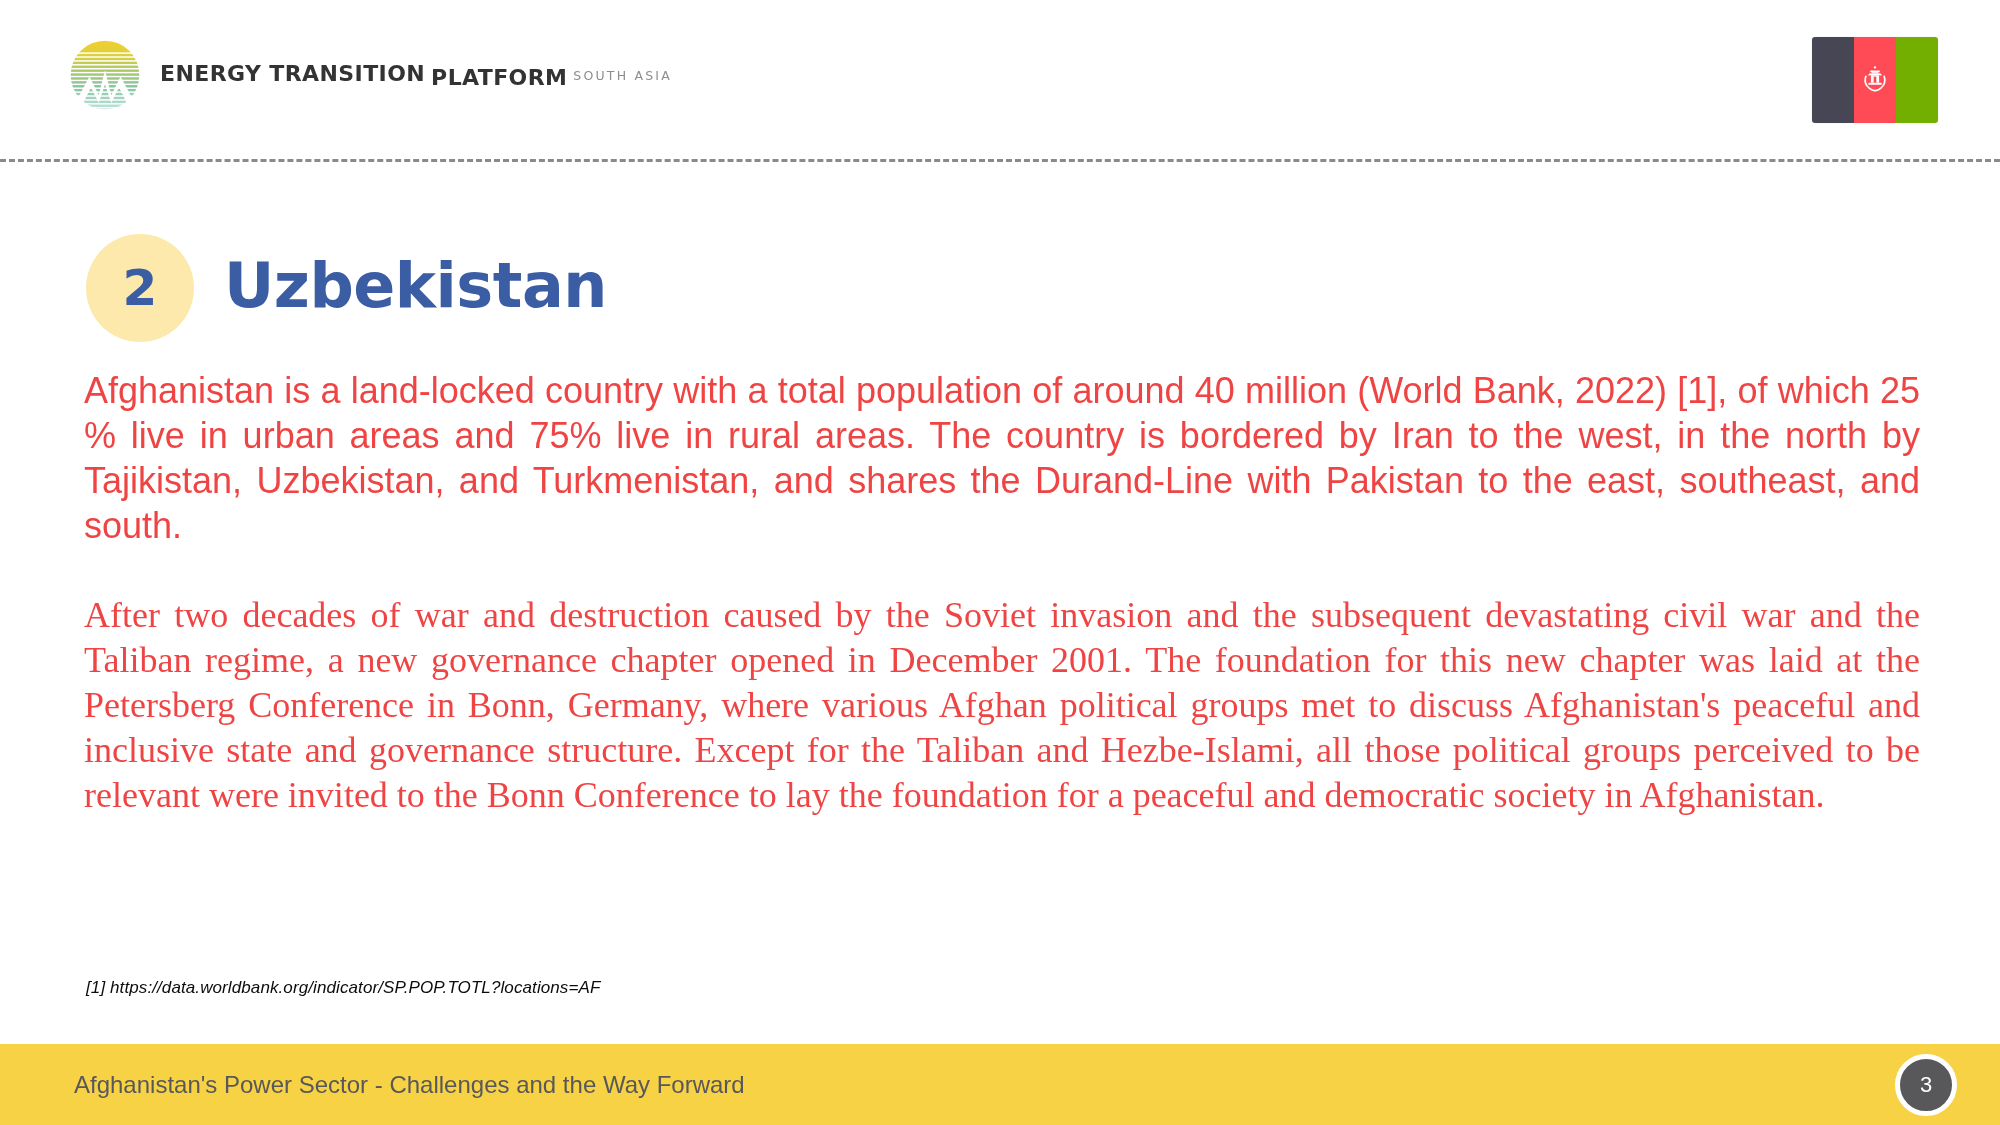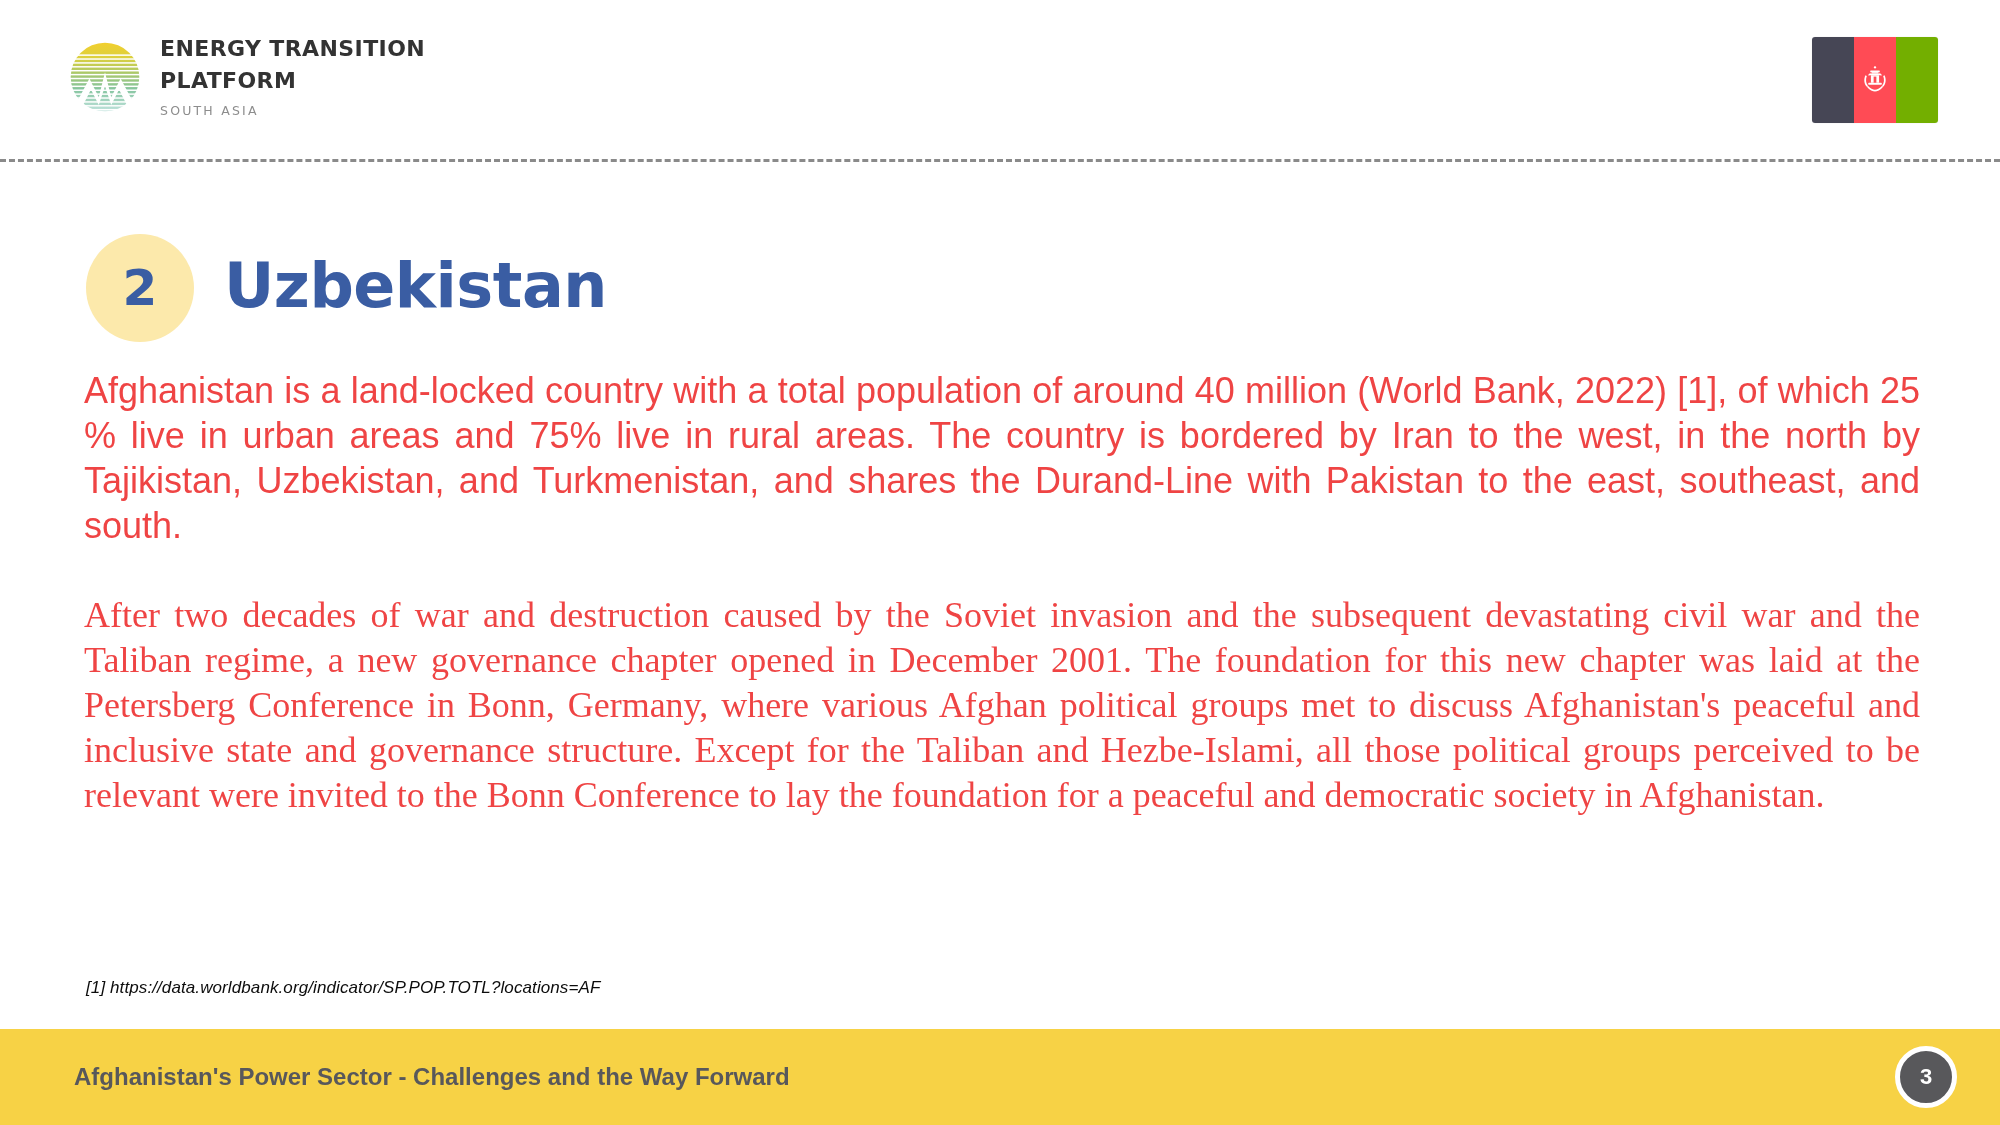--- a/index.html
+++ b/index.html
@@ -41,21 +41,20 @@
   .logo-mark {
     width: 78px;
     height: 78px;
     position: relative;
     flex: 0 0 auto;
   }
   .logo-mark svg { display:block; width:78px; height:78px; }
 
   .logo-text {
     display: flex;
-    flex-direction: column;
     justify-content: flex-end;
     line-height: 1;
     padding-top: 2px;
     gap: 6px;
   }
   .logo-line1, .logo-line2 {
     font-family: "DejaVu Sans", sans-serif;
     font-weight: 700;
     font-size: 22px;
     letter-spacing: 0.4px;
@@ -173,23 +172,22 @@
     letter-spacing: 0.1px;
     white-space: nowrap;
   }
 
   
   .footer {
     position: absolute;
     left: 0;
     bottom: 0;
     width: 2000px;
-    height: 96px;
+    height: 81px;
     background: #f7d245;
-    font-weight: bold;
   }
   .footer-title {
     position: absolute;
     left: 74px;
     top: 50%;
     transform: translateY(-50%);
     font-family: "Liberation Sans", sans-serif;
     font-size: 24px;
     color: #58585b;
     white-space: nowrap;

